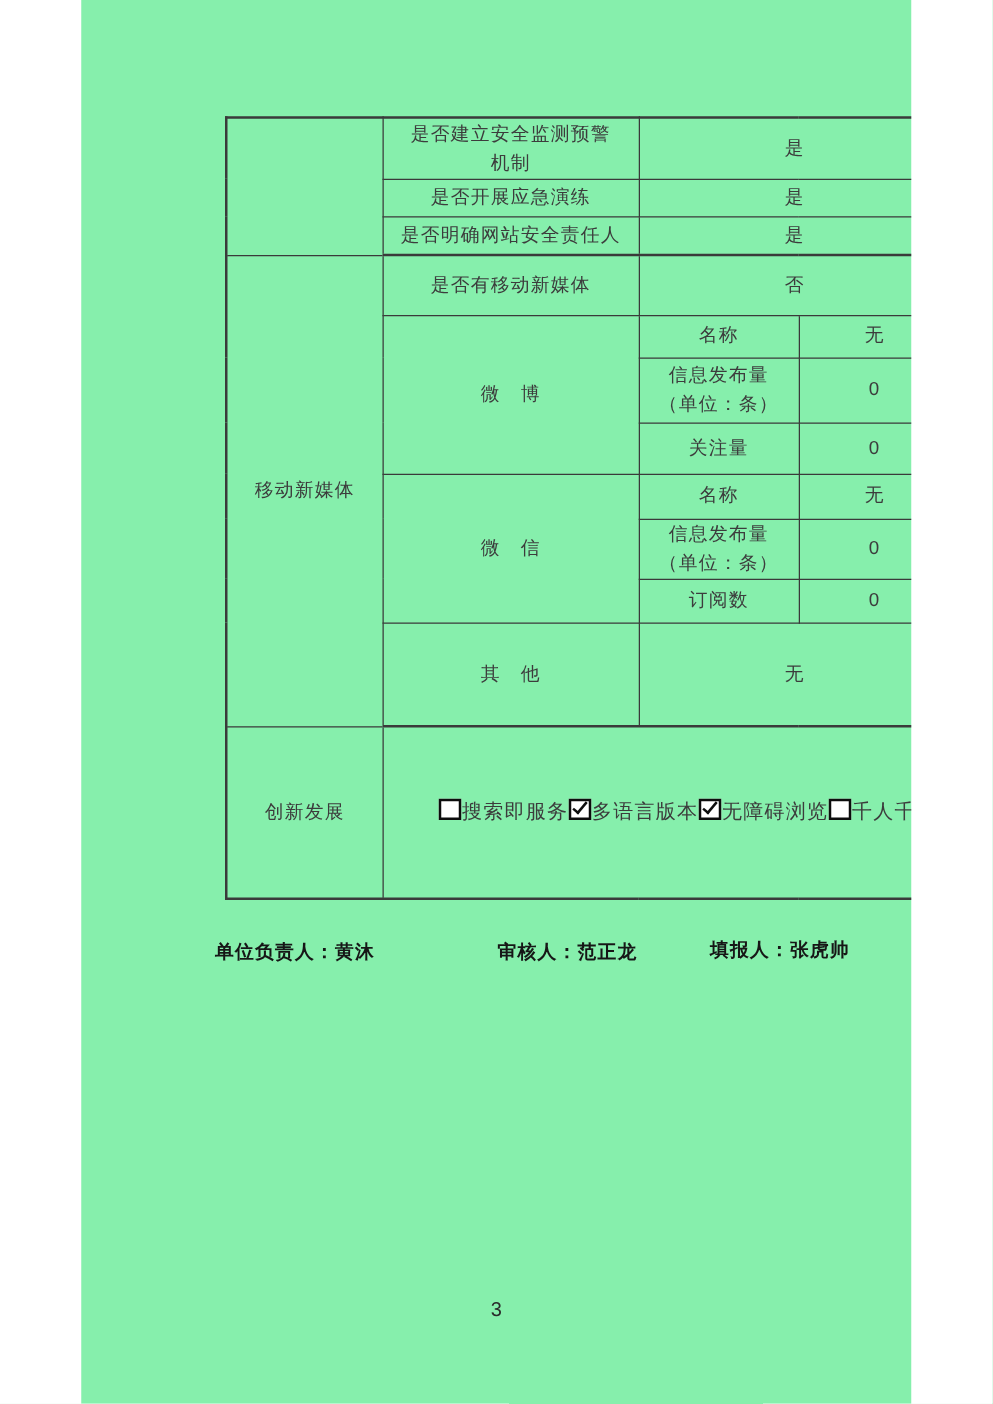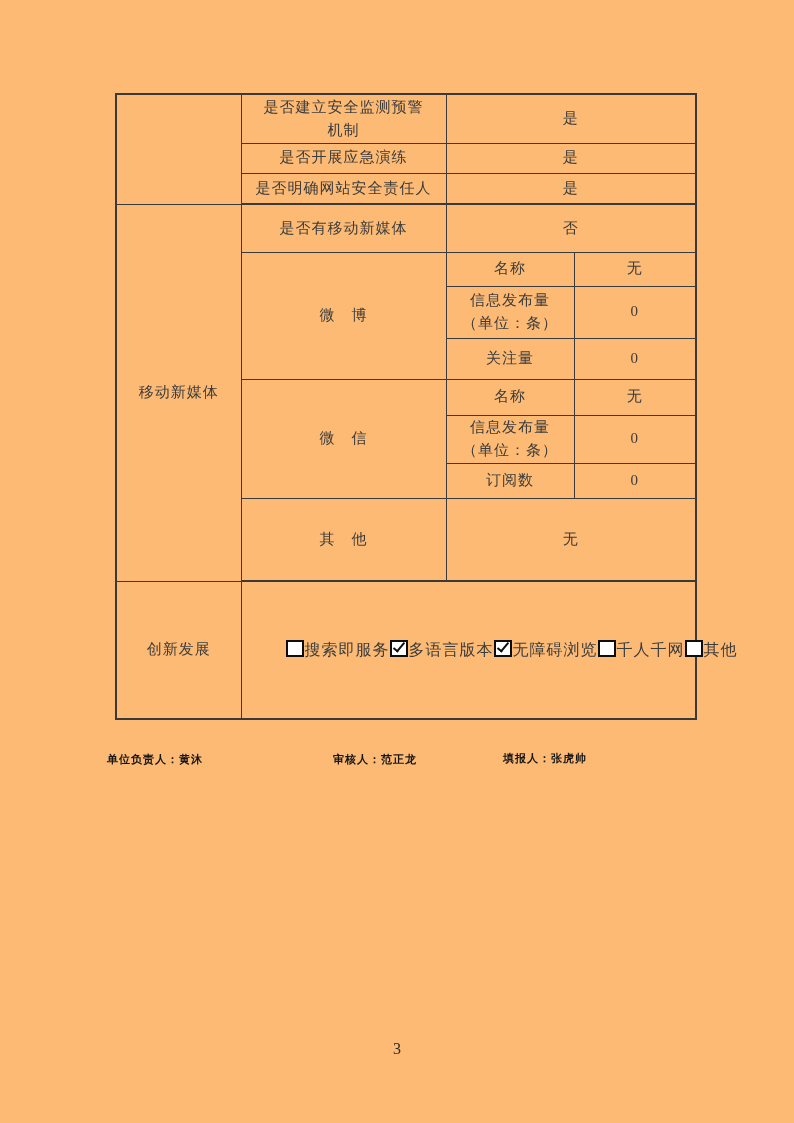--- a/index.html
+++ b/index.html
@@ -1,22 +1,22 @@
 <!DOCTYPE html>
 <html><head>
 <meta charset="utf-8">
 <style>
   html,body { margin:0; padding:0; background:#ffffff; }
   .page {
     position:relative;
-    width:794px; height:1123px;
-    background:#fdba74;
+    width:664px; height:1123px;
+    background:#86efac;
     margin:0 auto;
     overflow:hidden;
-    font-family:Liberation Serif, serif;
+    font-family:Liberation Sans, sans-serif;
     color:#3c3c3c;
   }
 
   
   table.report {
     position:absolute; left:115px; top:93px;
     width:580px;
     border-collapse:collapse;
     table-layout:fixed;
     border:2px solid #3a3a3a;
@@ -64,21 +64,21 @@
     width:4px; height:10px;
     border-right:2.5px solid #0d0d0d;
     border-bottom:2.5px solid #0d0d0d;
     transform:rotate(40deg);
   }
 
   
   .footer-item {
     position:absolute;
     font-weight:bold;
-    font-size:11px;
+    font-size:15px;
     color:#161616;
     letter-spacing:1px;
     white-space:nowrap;
   }
   .f-unit     { left:107px; top:752px; }
   .f-reviewer { left:333px; top:752px; }
   .f-filler   { left:503px; top:751px; }
   .f-phone    { left:107px; top:800px; }
   .f-date     { left:488px; top:800px; }
 

